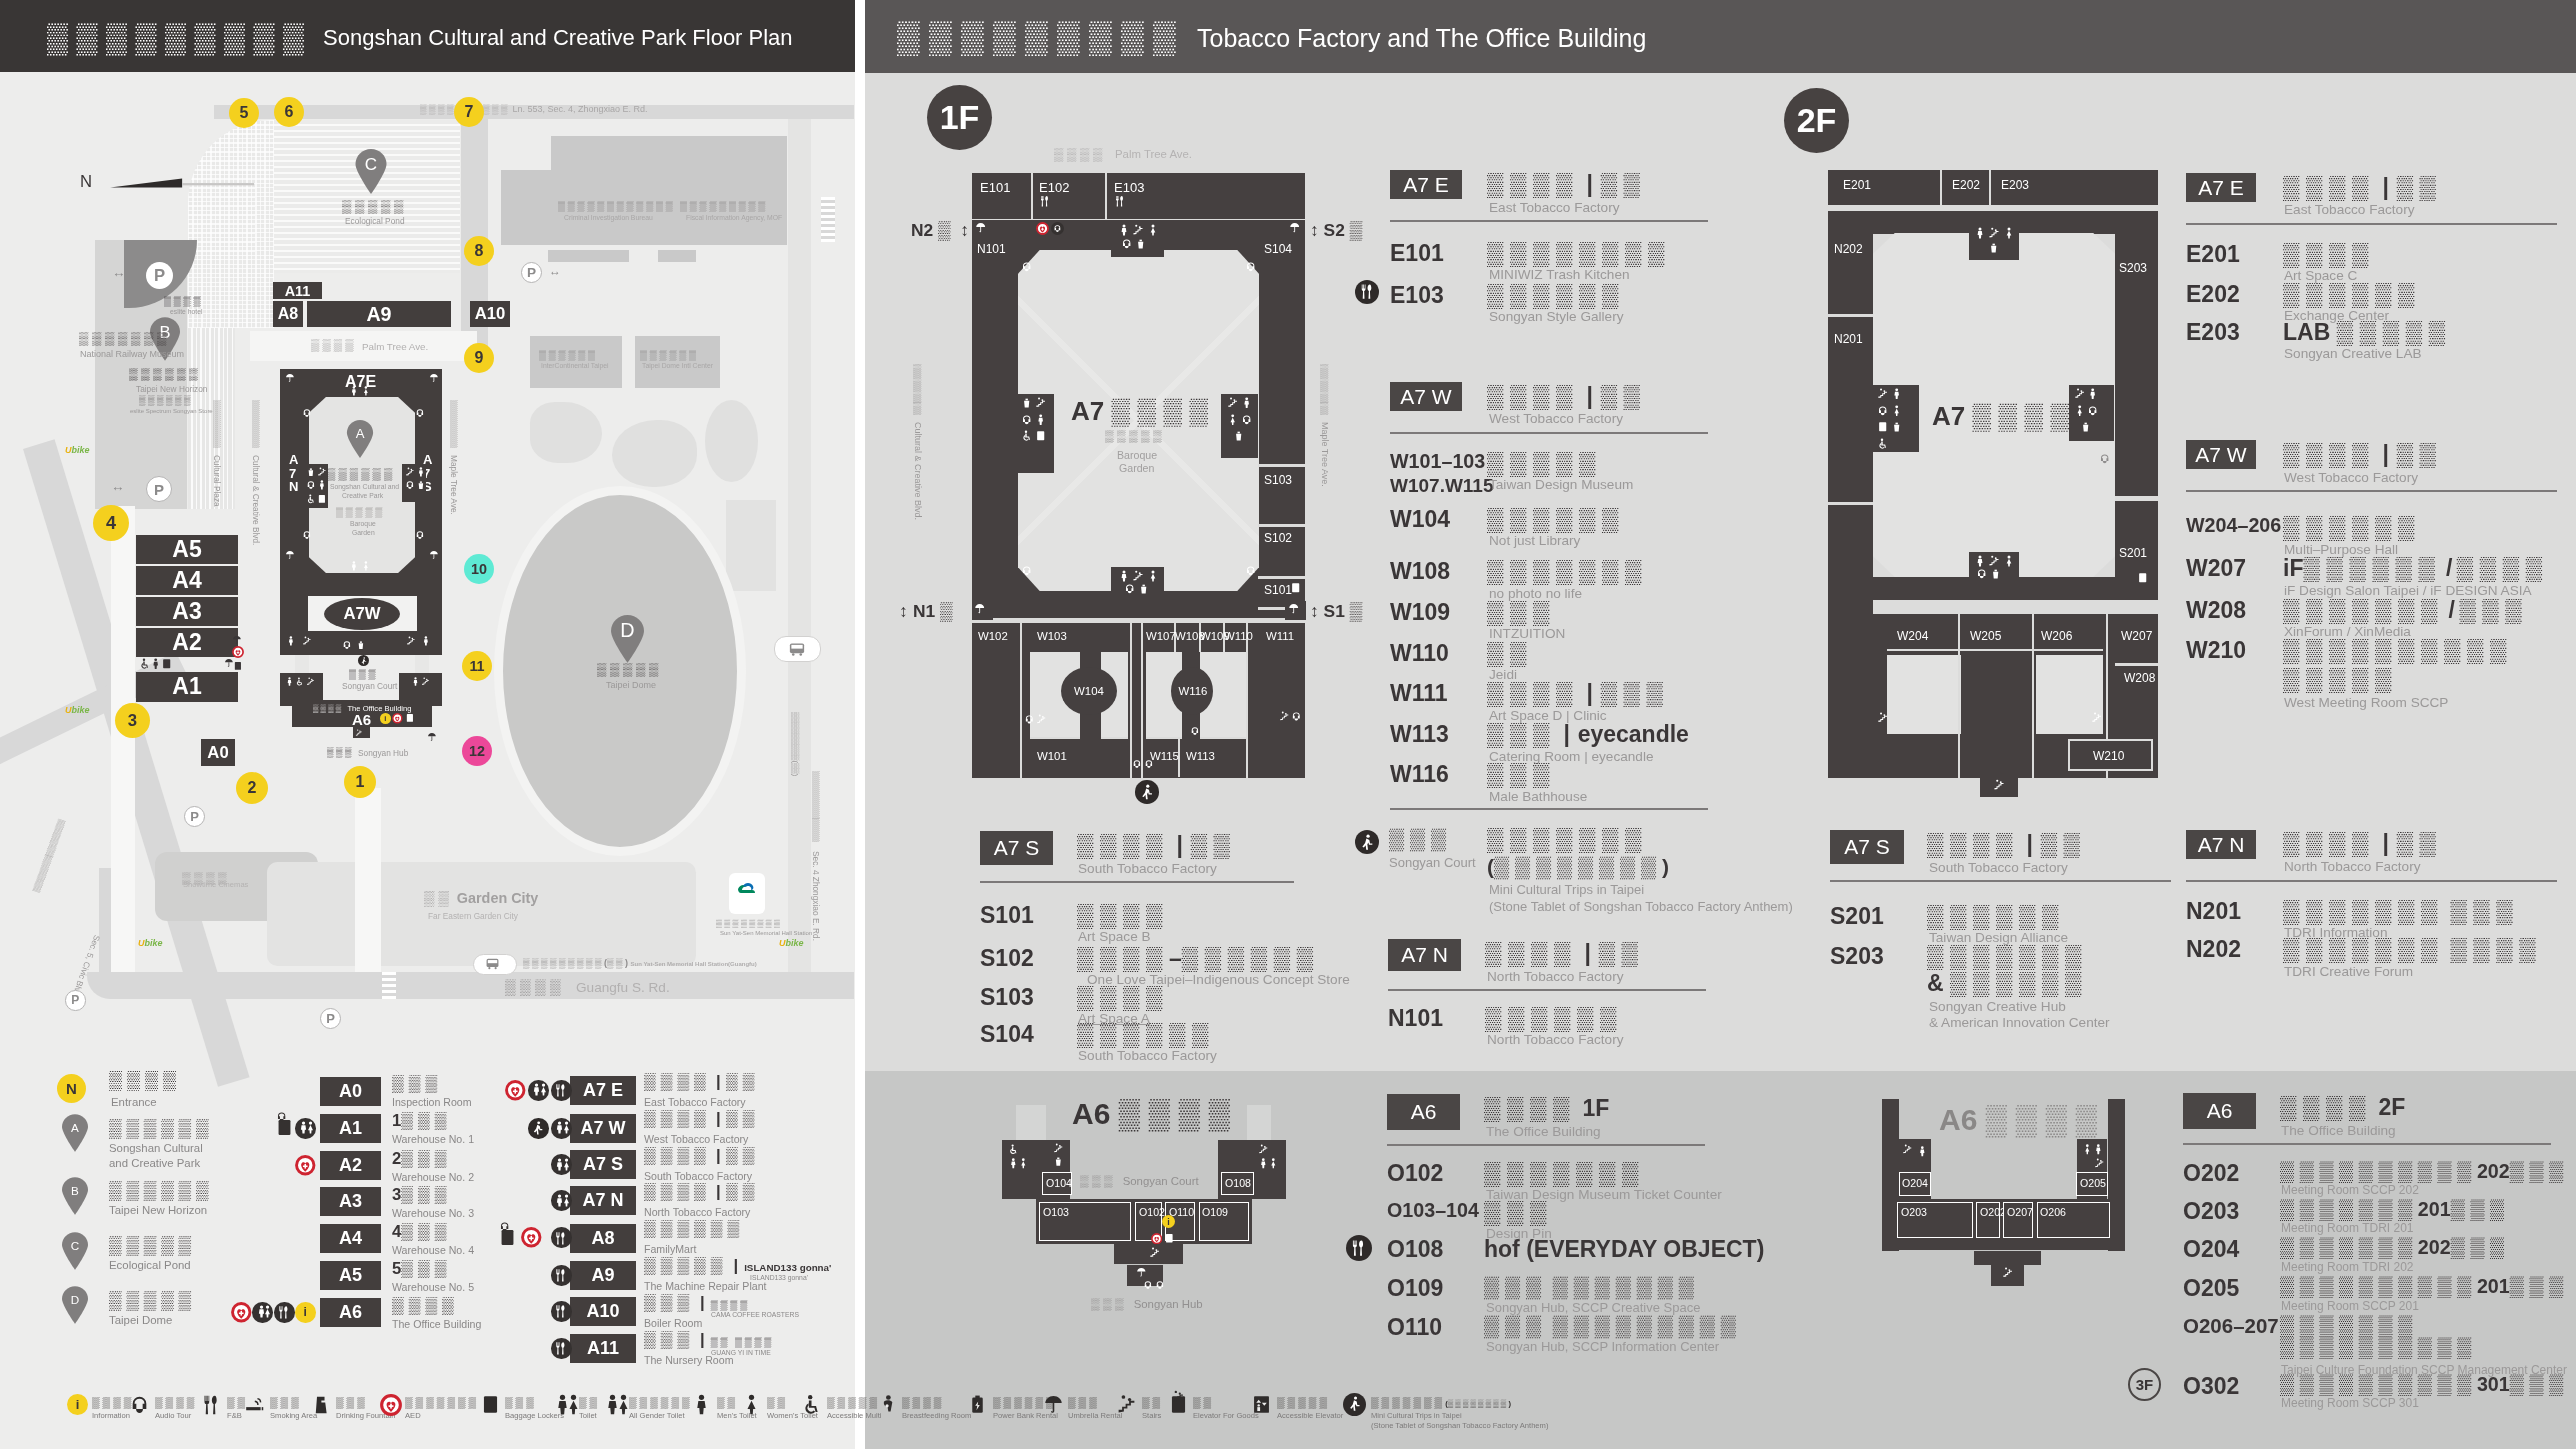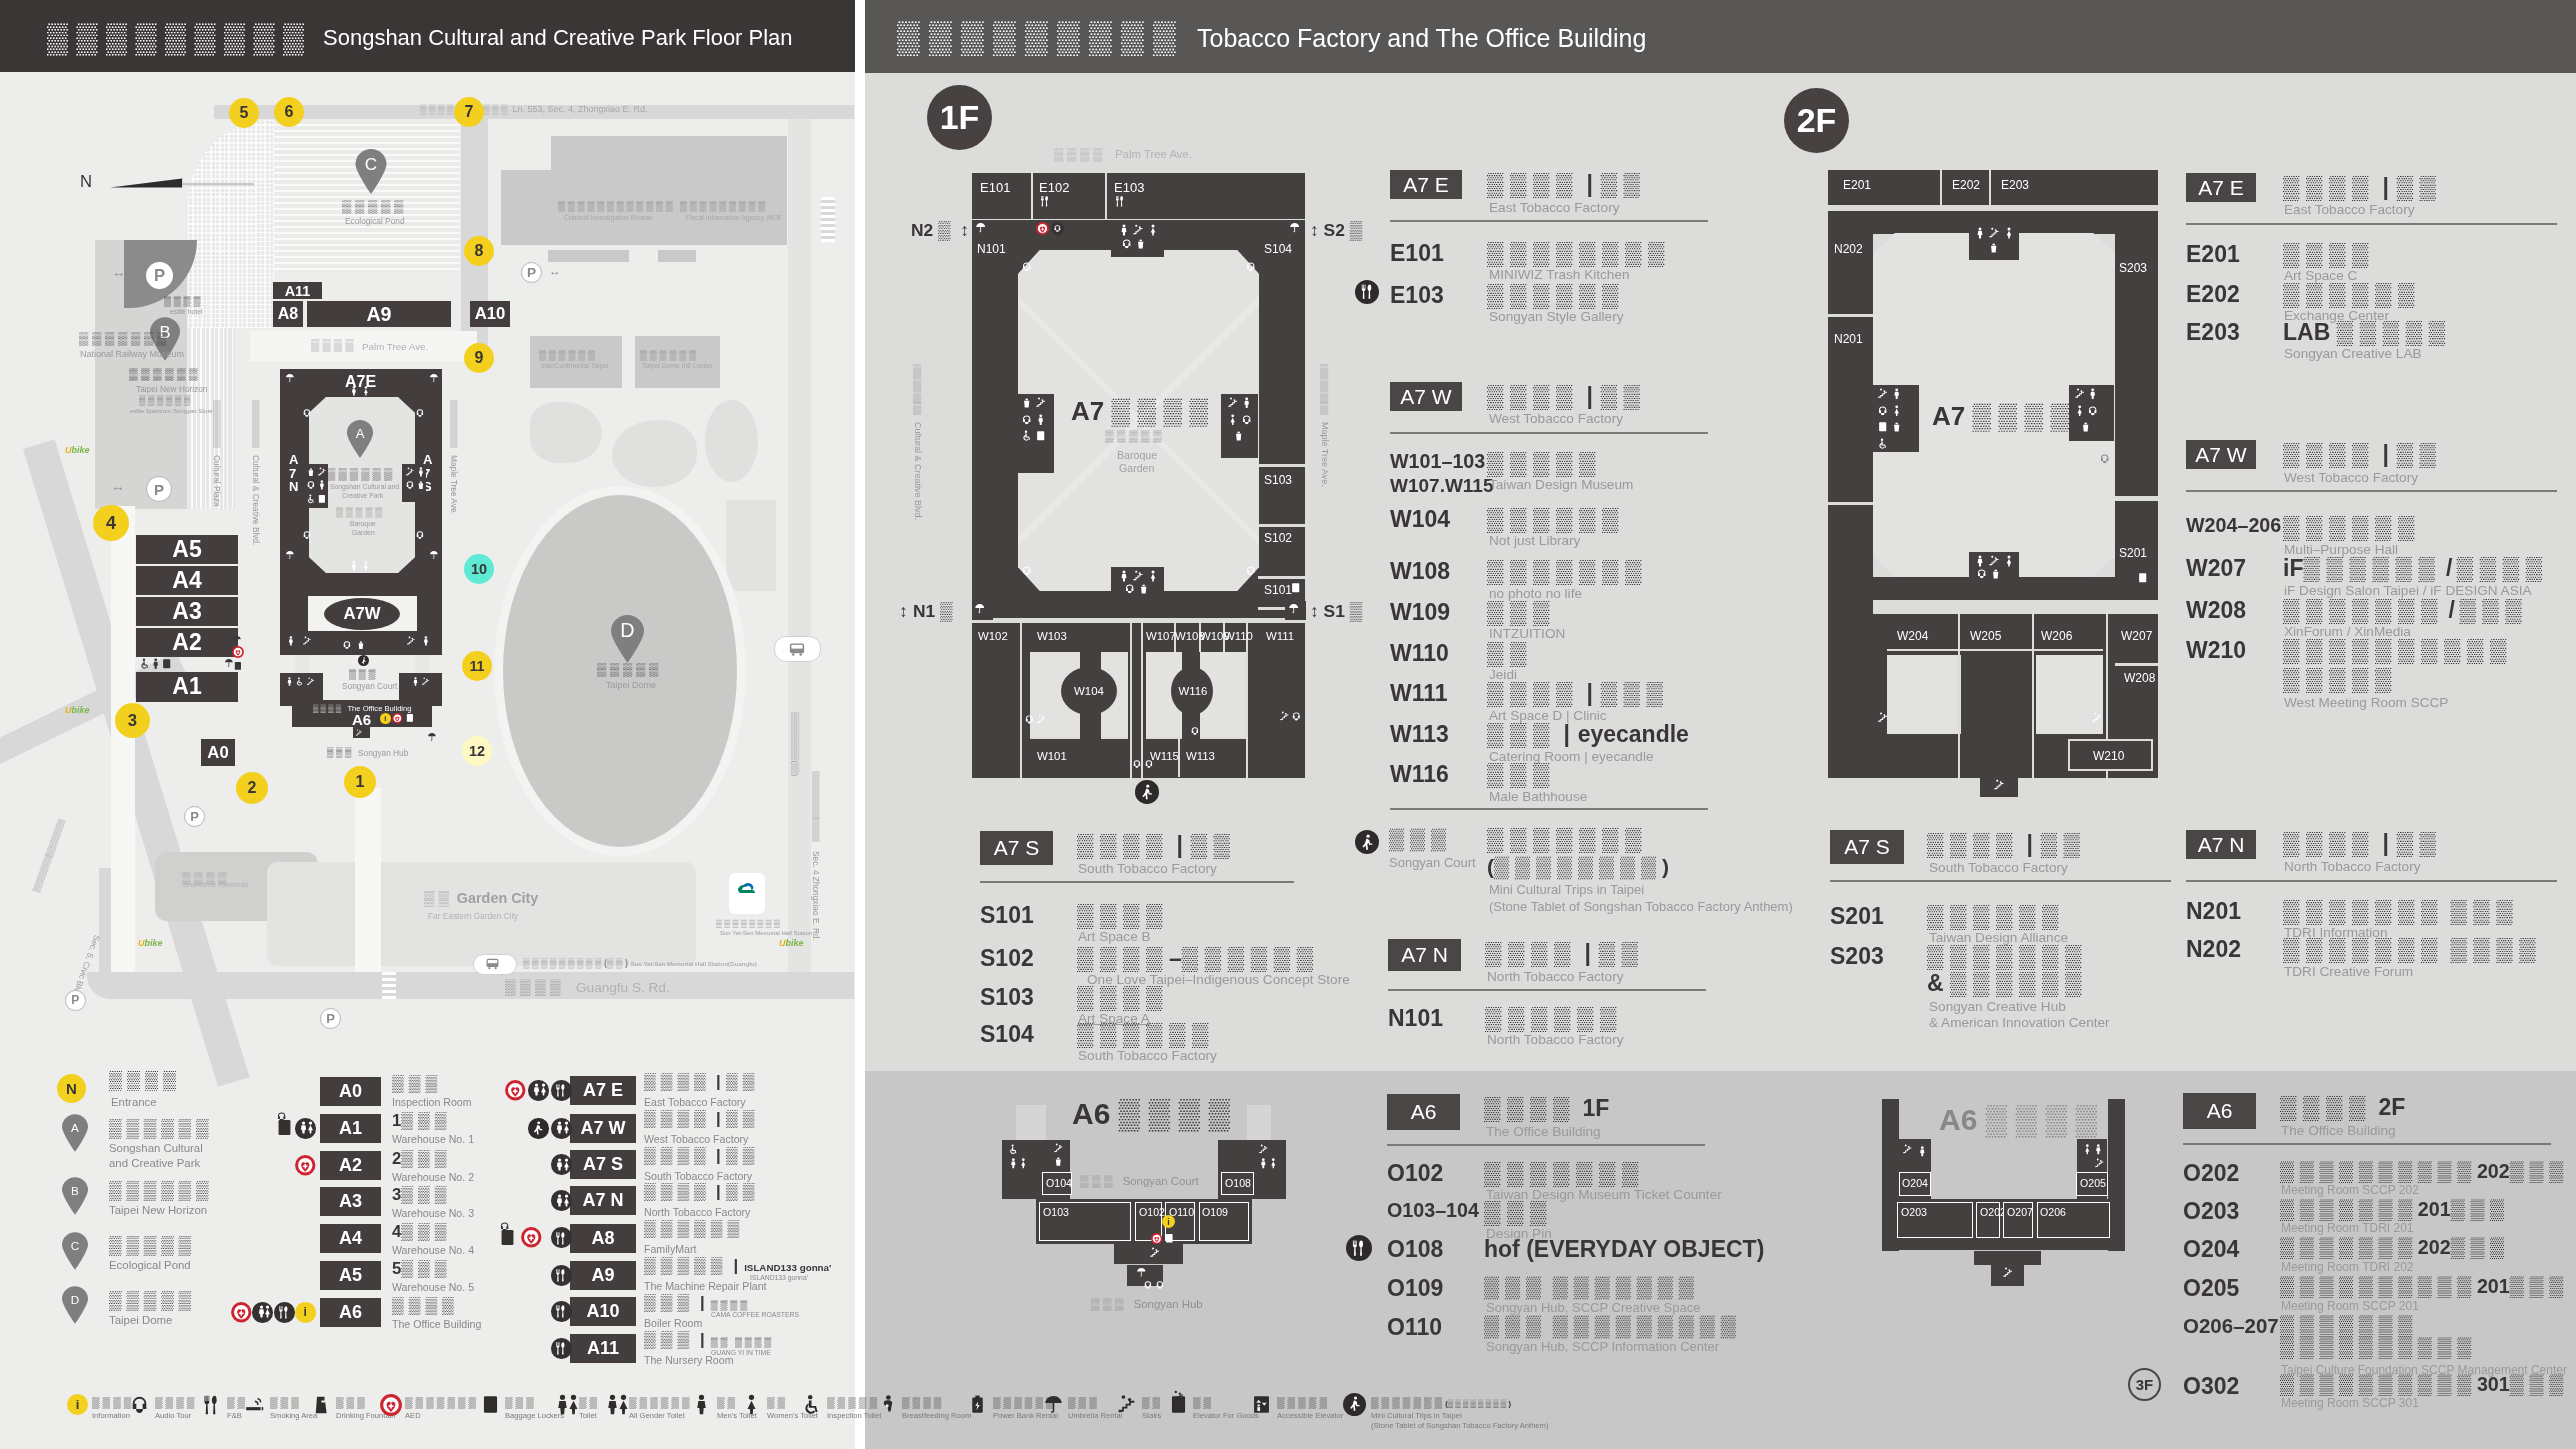--- a/index.html
+++ b/index.html
@@ -338,21 +338,21 @@
 <div class="a" style="left:327px;top:747px;font-size:9px;color:#3a3637;font-weight:bold;white-space:nowrap;"><span class="cj" style="font-size:9px;">▒▒▒</span></div>
 <div class="a" style="left:358px;top:748px;font-size:8.3px;color:#9b9999;font-weight:normal;white-space:nowrap;">Songyan Hub</div>
 <div class="a" style="left:93px;top:505px;width:36px;height:36px;display:flex;align-items:center;justify-content:center;font-size:18px;color:#3a3637;font-weight:bold;white-space:nowrap;background:#f4d01e;border-radius:50%;">4</div>
 <div class="a" style="left:229px;top:98px;width:30px;height:30px;display:flex;align-items:center;justify-content:center;font-size:16px;color:#3a3637;font-weight:bold;white-space:nowrap;background:#f4d01e;border-radius:50%;">5</div>
 <div class="a" style="left:274px;top:97px;width:30px;height:30px;display:flex;align-items:center;justify-content:center;font-size:16px;color:#3a3637;font-weight:bold;white-space:nowrap;background:#f4d01e;border-radius:50%;">6</div>
 <div class="a" style="left:454px;top:97px;width:30px;height:30px;display:flex;align-items:center;justify-content:center;font-size:16px;color:#3a3637;font-weight:bold;white-space:nowrap;background:#f4d01e;border-radius:50%;">7</div>
 <div class="a" style="left:464px;top:236px;width:30px;height:30px;display:flex;align-items:center;justify-content:center;font-size:16px;color:#3a3637;font-weight:bold;white-space:nowrap;background:#f4d01e;border-radius:50%;">8</div>
 <div class="a" style="left:464px;top:343px;width:30px;height:30px;display:flex;align-items:center;justify-content:center;font-size:16px;color:#3a3637;font-weight:bold;white-space:nowrap;background:#f4d01e;border-radius:50%;">9</div>
 <div class="a" style="left:464px;top:554px;width:30px;height:30px;display:flex;align-items:center;justify-content:center;font-size:14.4px;color:#3a3637;font-weight:bold;white-space:nowrap;background:#5eead4;border-radius:50%;">10</div>
 <div class="a" style="left:462px;top:651px;width:30px;height:30px;display:flex;align-items:center;justify-content:center;font-size:14.4px;color:#3a3637;font-weight:bold;white-space:nowrap;background:#f4d01e;border-radius:50%;">11</div>
-<div class="a" style="left:462px;top:736px;width:30px;height:30px;display:flex;align-items:center;justify-content:center;font-size:14.4px;color:#3a3637;font-weight:bold;white-space:nowrap;background:#fef9c3;border-radius:50%;">12</div>
+<div class="a" style="left:462px;top:736px;width:30px;height:30px;display:flex;align-items:center;justify-content:center;font-size:14.4px;color:#3a3637;font-weight:bold;white-space:nowrap;background:#ec4899;border-radius:50%;">12</div>
 <div class="a" style="left:344px;top:766px;width:32px;height:32px;display:flex;align-items:center;justify-content:center;font-size:16px;color:#3a3637;font-weight:bold;white-space:nowrap;background:#f4d01e;border-radius:50%;">1</div>
 <div class="a" style="left:236px;top:772px;width:32px;height:32px;display:flex;align-items:center;justify-content:center;font-size:16px;color:#3a3637;font-weight:bold;white-space:nowrap;background:#f4d01e;border-radius:50%;">2</div>
 <div class="a" style="left:115px;top:703px;width:35px;height:35px;display:flex;align-items:center;justify-content:center;font-size:16.7px;color:#3a3637;font-weight:bold;white-space:nowrap;background:#f4d01e;border-radius:50%;">3</div>
 <div class="a" style="left:80px;top:172px;font-size:16.7px;color:#3a3637;font-weight:normal;white-space:nowrap;">N</div>
 <svg class="a" style="left:110px;top:177px" width="148" height="19.7" viewBox="0 0 195 26">
     <polygon points="0,14 95,2 95,14" fill="#2e2b2a"></polygon>
     <rect x="95" y="8" width="95" height="3" fill="#c7c6c5"></rect>
   </svg>
 <div class="a" style="left:79px;top:331px;font-size:13px;color:#3a3637;font-weight:bold;white-space:nowrap;"><span class="cj" style="font-size:13px;">▒▒▒▒▒▒▒</span></div>
 <div class="a" style="left:80px;top:349px;font-size:9px;color:#9b9999;font-weight:normal;white-space:nowrap;">National Railway Museum</div>
@@ -1375,21 +1375,21 @@
     <path d="M12 7.6l4.6 9.6h-2.7l-.5 5.8h-2.8l-.5-5.8H7.4z"></path>
   </svg>
 <div class="a" style="left:767px;top:1396px;font-size:10.6px;color:#2f2c2b;font-weight:bold;white-space:nowrap;"><span class="cj" style="font-size:10.6px;">▒▒</span></div>
 <div class="a" style="left:767px;top:1411px;font-size:7.6px;color:#7c7a7a;font-weight:normal;white-space:nowrap;">Women's Toilet</div>
 <svg class="a" style="left:801px;top:1394px" width="21" height="21" viewBox="0 0 24 24" fill="#2f2c2b">
     <circle cx="10.5" cy="3.6" r="2.5"></circle>
     <path d="M9 7.5h3v6.2h5.2l1.8 7h-2.3l-1.4-5H9z"></path>
     <path d="M8.7 10.6a6.3 6.3 0 1 0 7.6 9.6l-1.8-1.3a4.1 4.1 0 1 1-5.8-5.8z"></path>
   </svg>
 <div class="a" style="left:827px;top:1396px;font-size:10.6px;color:#2f2c2b;font-weight:bold;white-space:nowrap;"><span class="cj" style="font-size:10.6px;">▒▒▒▒▒</span></div>
-<div class="a" style="left:827px;top:1411px;font-size:7.6px;color:#7c7a7a;font-weight:normal;white-space:nowrap;">Inspection Toilet</div>
+<div class="a" style="left:827px;top:1411px;font-size:7.6px;color:#7c7a7a;font-weight:normal;white-space:nowrap;">Accessible Multi</div>
 <svg class="a" style="left:877px;top:1394px" width="21" height="21" viewBox="0 0 24 24" fill="#2f2c2b">
     <circle cx="13" cy="4" r="2.7"></circle>
     <path d="M8 8.5c3-2 7.5-1.8 9.5.8l-2 10.7H13l-1-5.5c-2.6 0-4.8-2.4-4-6z"></path>
     <circle cx="11.5" cy="13.5" r="1.8" fill="#ededec"></circle>
   </svg>
 <div class="a" style="left:902px;top:1396px;font-size:10.6px;color:#2f2c2b;font-weight:bold;white-space:nowrap;"><span class="cj" style="font-size:10.6px;">▒▒▒▒</span></div>
 <div class="a" style="left:902px;top:1411px;font-size:7.6px;color:#7c7a7a;font-weight:normal;white-space:nowrap;">Breastfeeding Room</div>
 <svg class="a" style="left:967px;top:1394px" width="21" height="21" viewBox="0 0 24 24" fill="#2f2c2b">
     <rect x="6" y="4" width="12" height="17.5" rx="1.5"></rect>
     <rect x="9.5" y="1.8" width="5" height="3"></rect>

